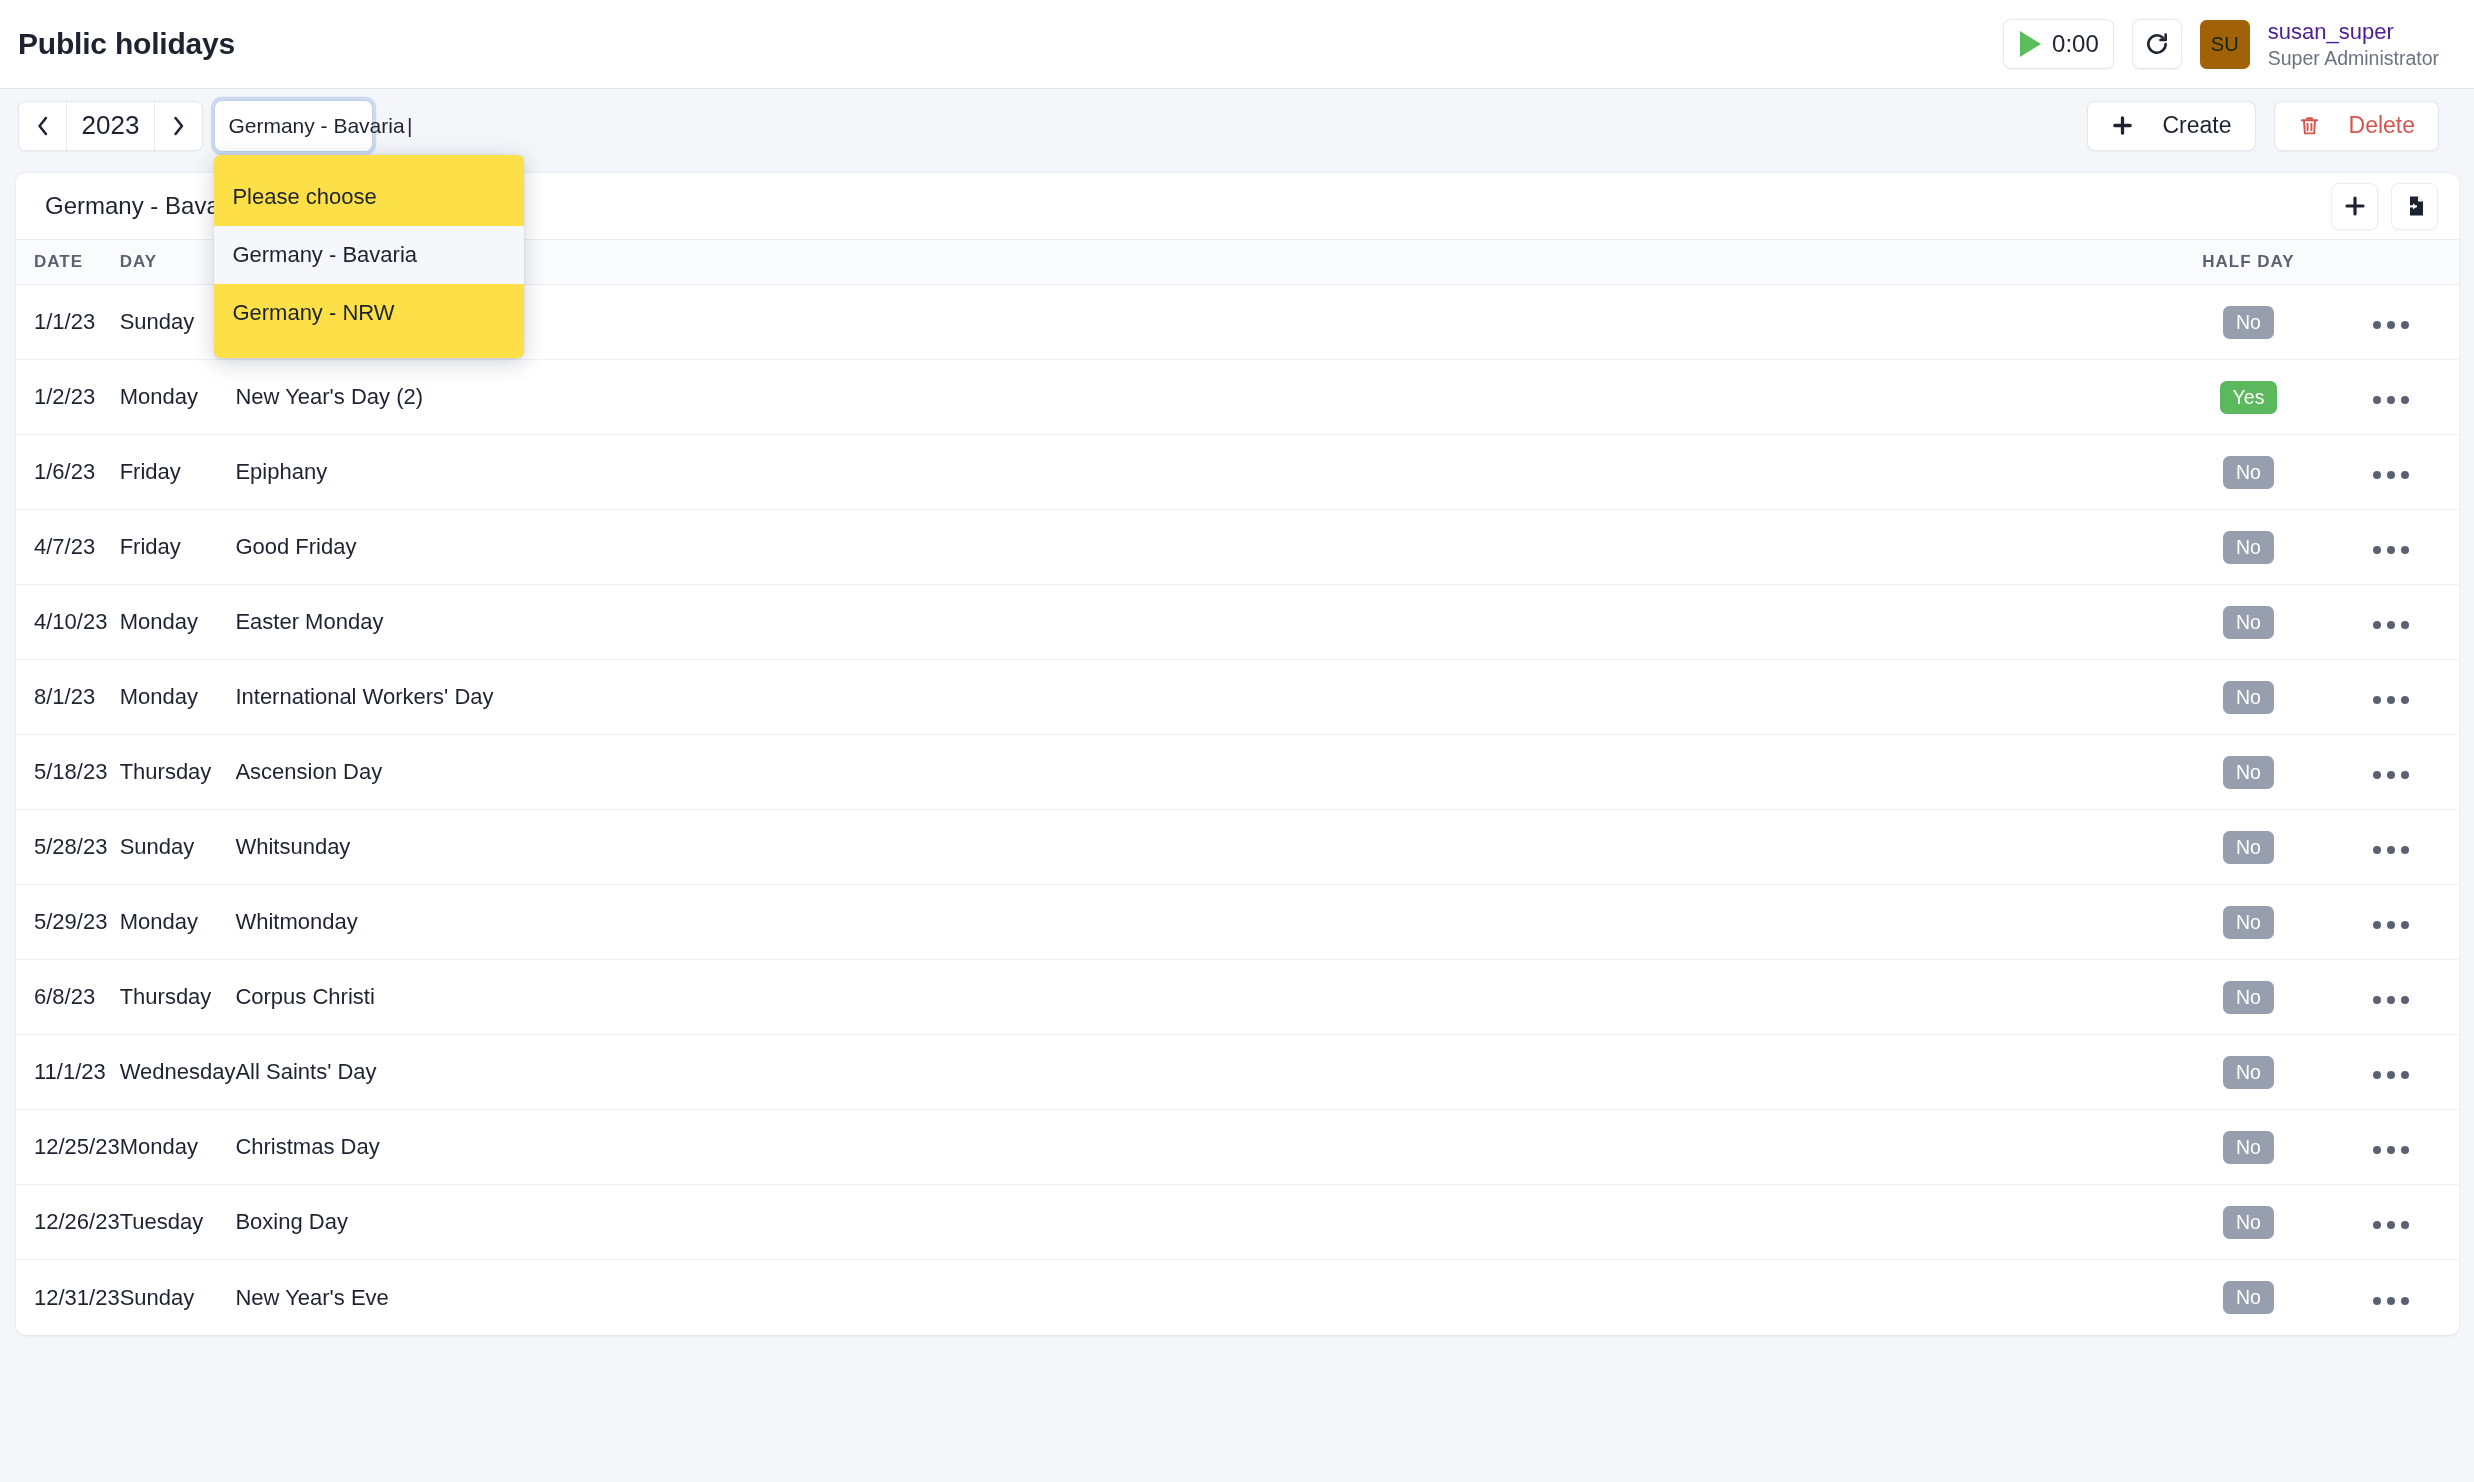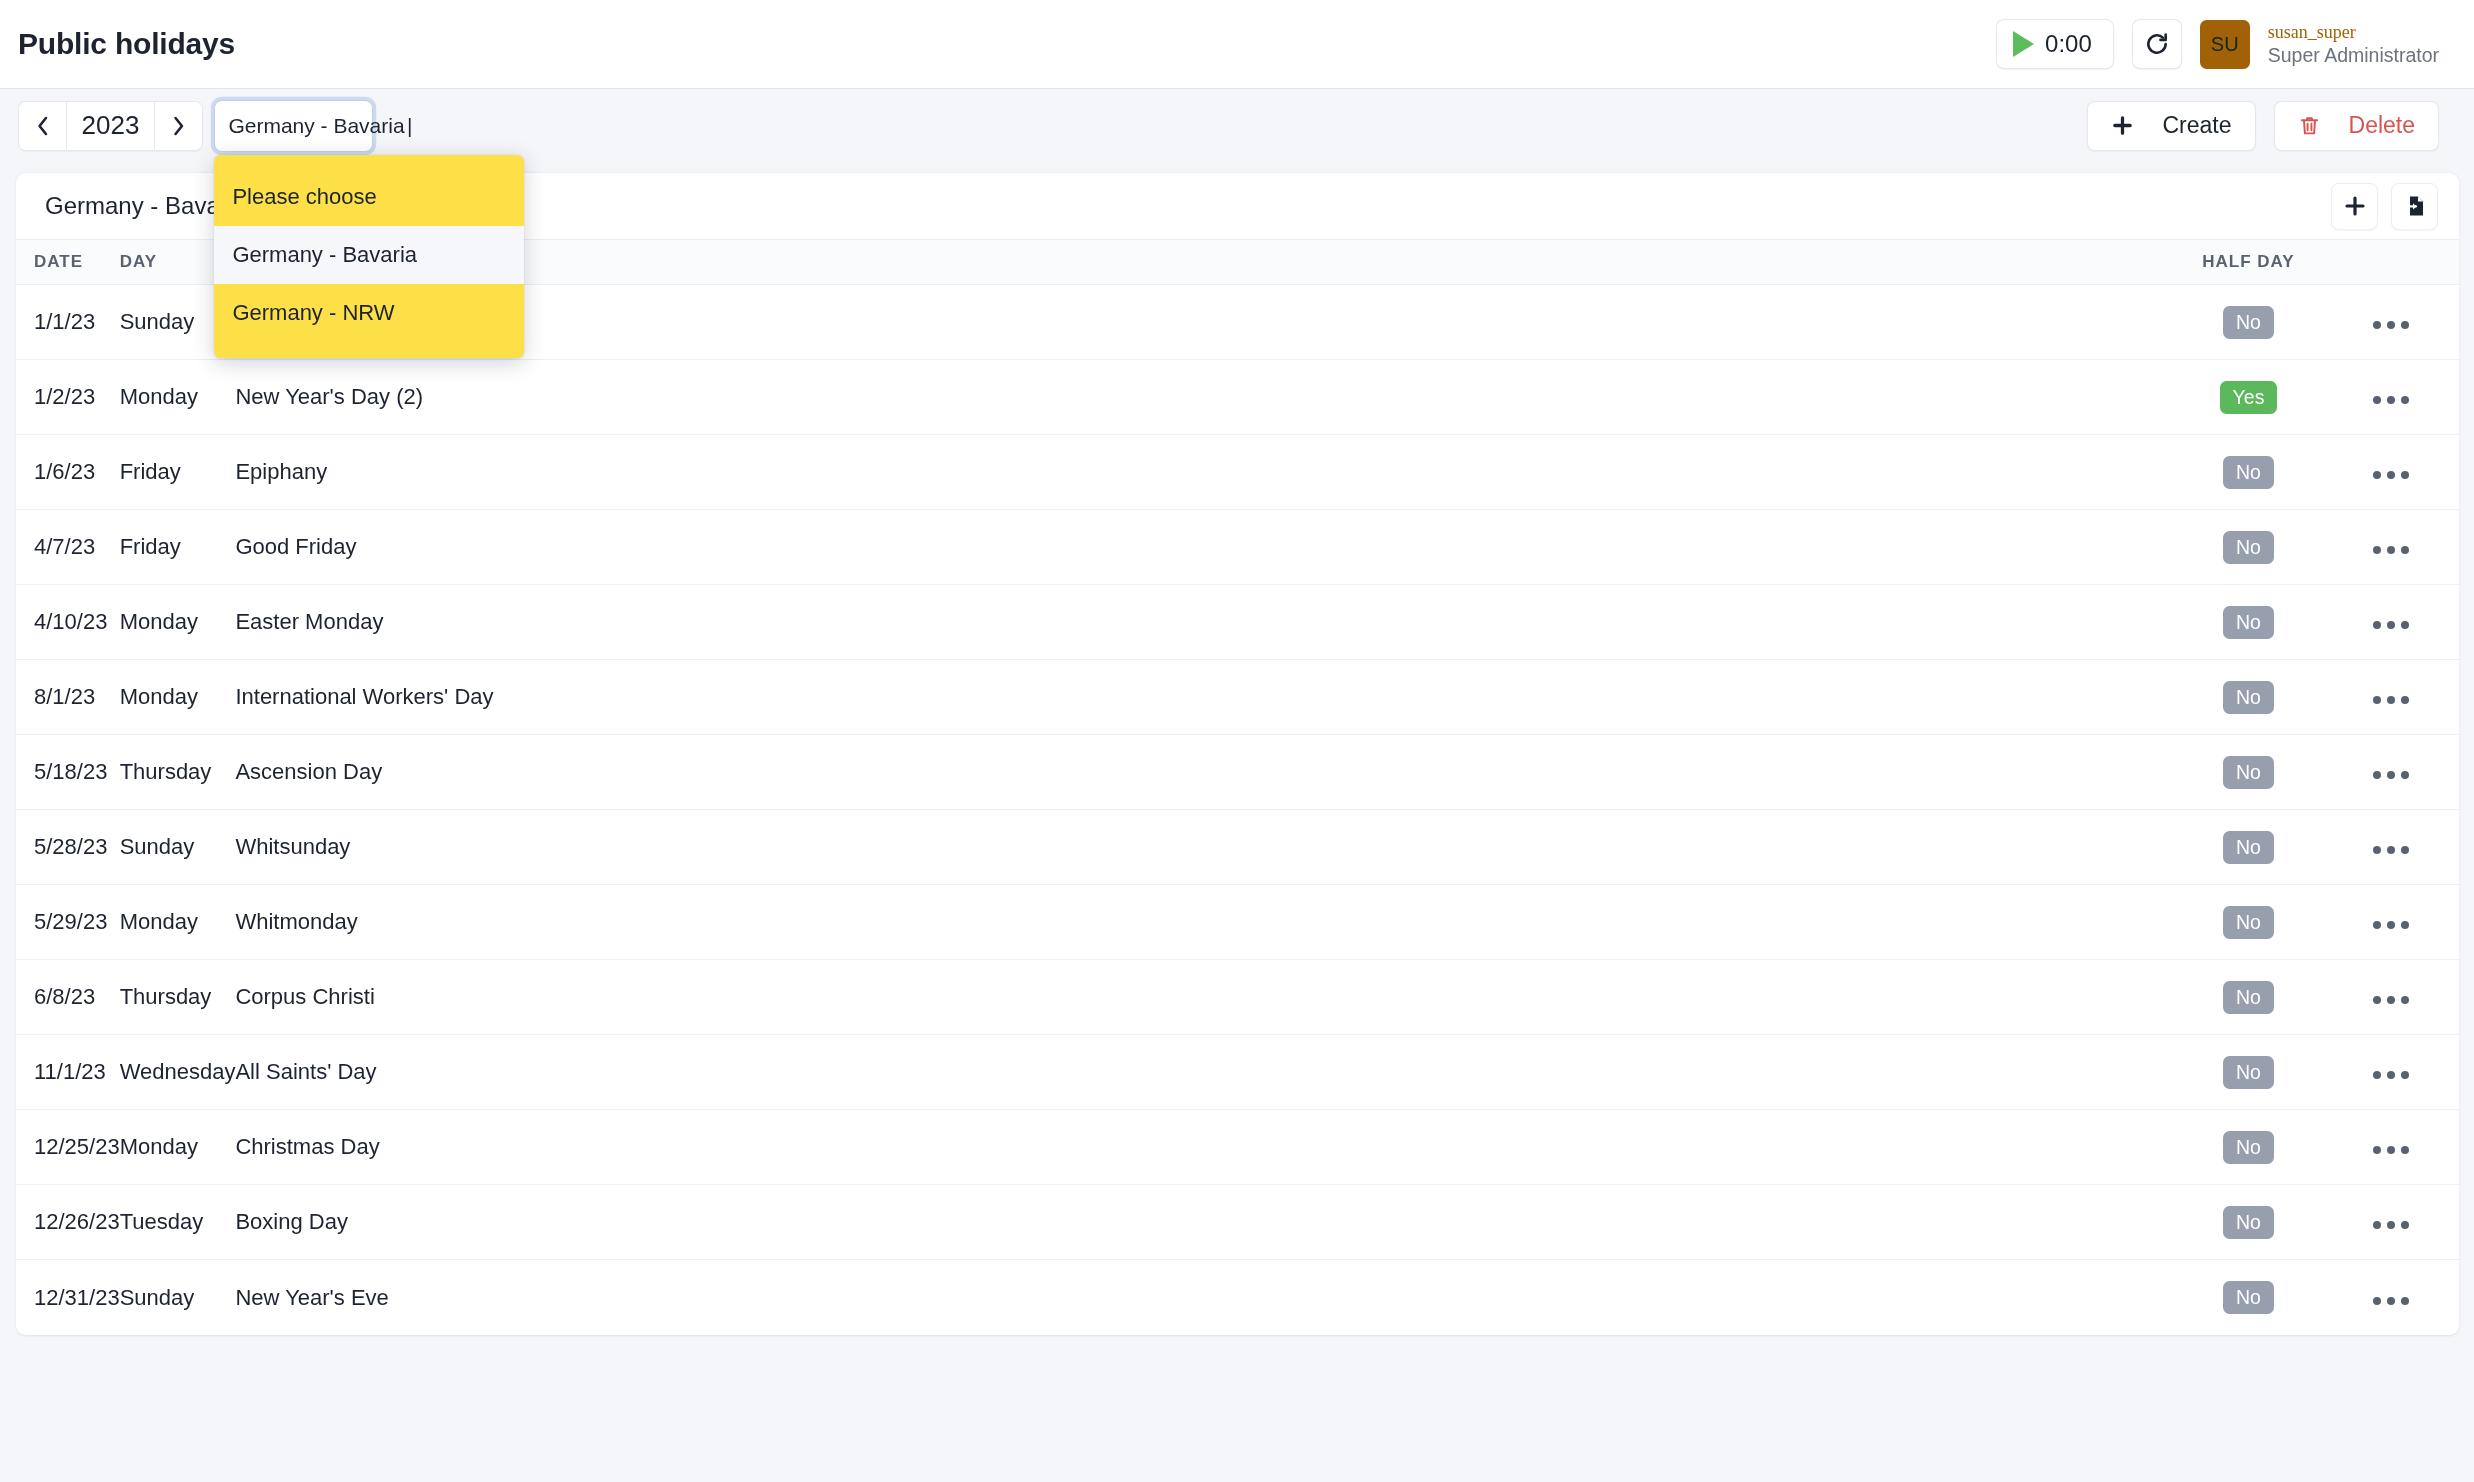--- a/index.html
+++ b/index.html
@@ -32,21 +32,21 @@
     margin-left: auto;
     display: flex;
     align-items: center;
     gap: 18px;
   }
   .timer-btn {
     display: flex;
     align-items: center;
     gap: 11.4px;
     height: 50px;
-    padding: 0 21px 0 16px;
+    padding: 0 14px 0 16px;
     background: #ffffff;
     border: 1.6px solid #e4e7ed;
     border-radius: 8px;
     box-shadow: 0 0.8px 1.6px rgba(20,30,60,.06);
   }
   .play-tri {
     width: 0; height: 0;
     border-left: 21px solid #5cbd5c;
     border-top: 13px solid transparent;
     border-bottom: 13px solid transparent;
@@ -64,21 +64,21 @@
   .avatar {
     width: 50px; height: 49px;
     background: #a16207;
     border-radius: 6.5px;
     display: flex; align-items: center; justify-content: center;
     color: #10270f;
     font-size: 20px;
     font-weight: normal;
   }
   .user-block { line-height: 1.25; }
-  .user-name { font-size: 18px; color: #a16207; font-family: Liberation Serif, serif; }
+  .user-name { font-size: 22px; color: #4c1d95; }
   .user-role { font-size: 19.5px; color: #6b7280; }
 
   
   .toolbar {
     position: relative;
     height: 73px;
     display: flex;
     align-items: center;
     padding: 0 36px 0 18px;
     background: #f4f6fa;

